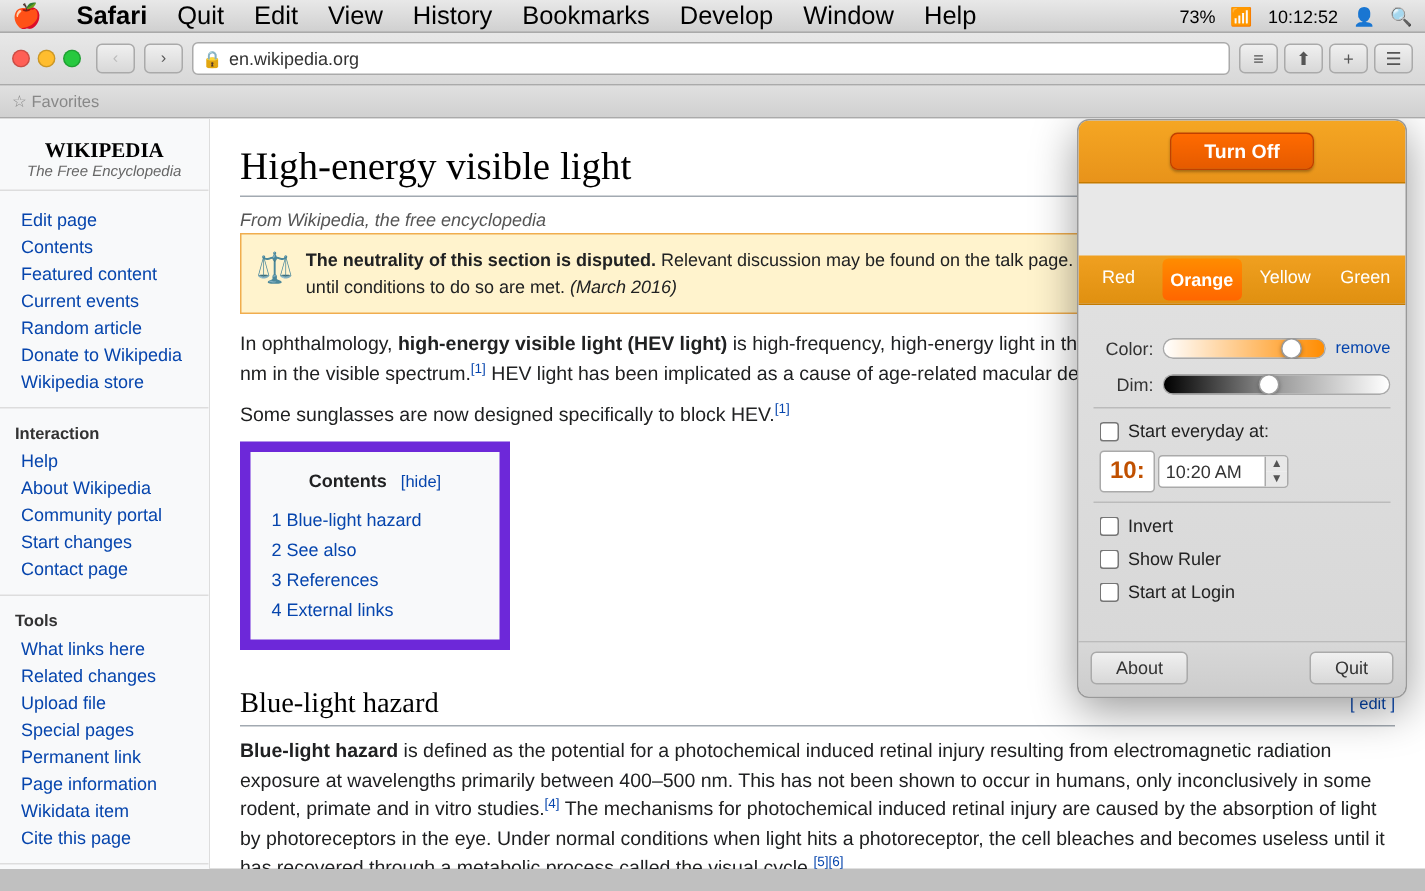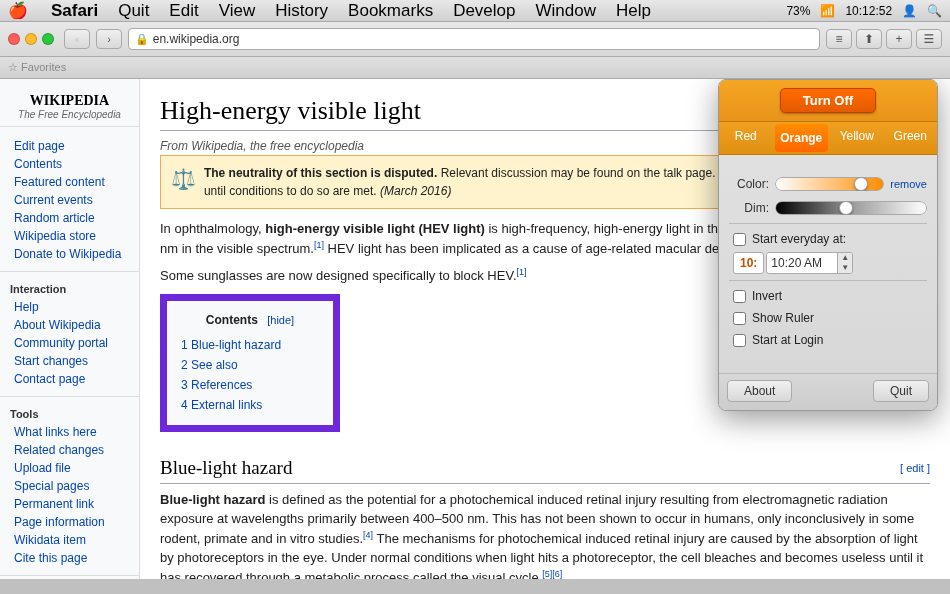--- a/index.html
+++ b/index.html
@@ -308,20 +308,21 @@
       border-radius: 5px;
       padding: 4px 22px;
       cursor: pointer;
       box-shadow: 0 1px 2px rgba(0,0,0,0.3);
     }
 
     .panel-tabs {
       display: flex;
       background: linear-gradient(to bottom, #f0a020, #e09010);
       border-bottom: 1px solid #c47a00;
+      margin-top: 48px;
     }
     .panel-tab {
       flex: 1;
       text-align: center;
       padding: 5px 4px;
       font-size: 12px;
       cursor: pointer;
       color: #fff;
       font-weight: 500;
     }
@@ -413,21 +414,21 @@
       display: flex;
       align-items: center;
       padding-left: 4px;
       margin-bottom: 4px;
     }
     .time-badge {
       background: white;
       border: 1px solid #aaa;
       border-radius: 3px;
       padding: 1px 6px;
-      font-size: 12px;
+      font-size: 16px;
       font-weight: bold;
       color: #c05000;
       margin-right: 2px;
     }
     .time-input-group {
       display: flex;
       align-items: center;
       background: white;
       border: 1px solid #aaa;
       border-radius: 3px;
@@ -532,22 +533,22 @@
       <div class="wiki-logo-text">WIKIPEDIA</div>
       <div class="wiki-logo-sub">The Free Encyclopedia</div>
     </div>
 
     <div class="sidebar-section">
       <a class="sidebar-link">Edit page</a>
       <a class="sidebar-link">Contents</a>
       <a class="sidebar-link">Featured content</a>
       <a class="sidebar-link">Current events</a>
       <a class="sidebar-link">Random article</a>
+      <a class="sidebar-link">Donate to Wikipedia</a>
       <a class="sidebar-link">Wikipedia store</a>
-      <a class="sidebar-link">Donate to Wikipedia</a>
     </div>
     <div class="sidebar-divider"></div>
     <div class="sidebar-section">
       <div class="sidebar-section-title">Interaction</div>
       <a class="sidebar-link">Help</a>
       <a class="sidebar-link">About Wikipedia</a>
       <a class="sidebar-link">Community portal</a>
       <a class="sidebar-link">Start changes</a>
       <a class="sidebar-link">Contact page</a>
     </div>

